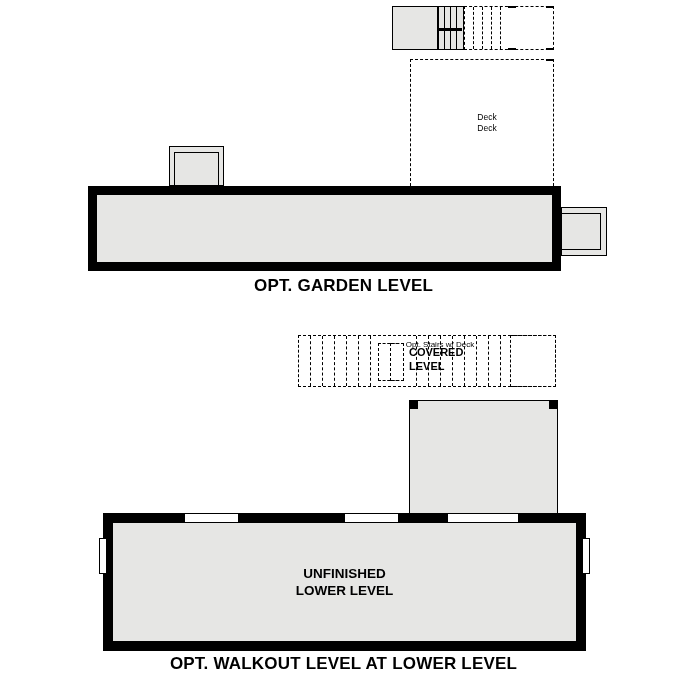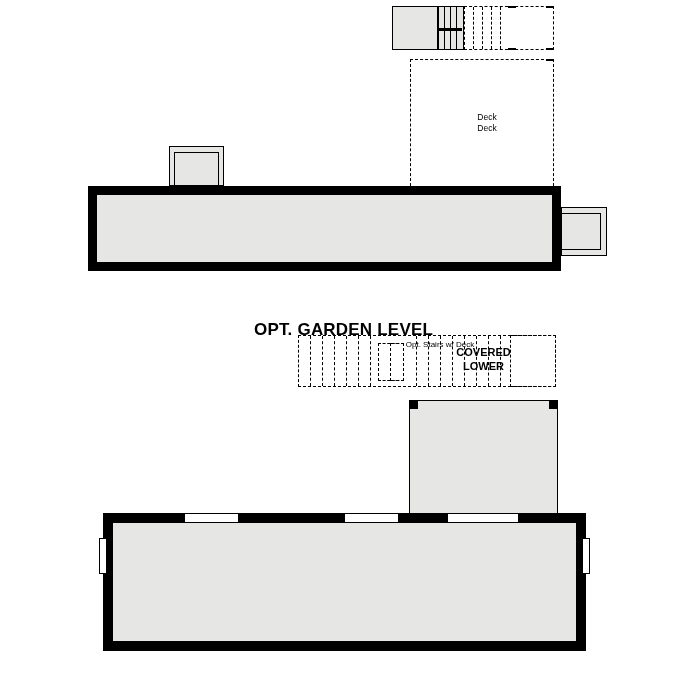--- a/index.html
+++ b/index.html
@@ -55,21 +55,21 @@
   }
   .small-label {
     position: absolute;
     text-align: center;
     font-size: 8.5px;
     line-height: 11px;
     white-space: nowrap;
   }
   .room-label {
     position: absolute;
-    text-align: center;
+    text-align: left;
     font-weight: bold;
     font-size: 11px;
     line-height: 14px;
     white-space: nowrap;
   }
   .room-label-lg {
     position: absolute;
     text-align: center;
     font-weight: bold;
     font-size: 13.5px;
@@ -127,21 +127,21 @@
     <div class="abs solid-thin-fill" style="left:169px; top:146px; width:55px; height:40px;"></div>
     <div class="abs" style="left:174px; top:152px; width:45px; height:34px; border:1px solid #000; border-bottom:none; box-sizing:border-box;"></div>
     <div class="abs wall-black" style="left:169px; top:186px; width:5px; height:9px;"></div>
     <div class="abs wall-black" style="left:219px; top:186px; width:5px; height:9px;"></div>
 
     <div class="abs solid-thin-fill" style="left:561px; top:207px; width:46px; height:49px;"></div>
     <div class="abs" style="left:561px; top:213px; width:40px; height:37px; border:1px solid #000; border-left:none; box-sizing:border-box;"></div>
     <div class="abs wall-black" style="left:552px; top:207px; width:9px; height:5px;"></div>
     <div class="abs wall-black" style="left:552px; top:251px; width:9px; height:5px;"></div>
 
-    <div class="title-label" style="left:0; top:276px; width:687px;margin-top:44px;">OPT. GARDEN LEVEL</div>
+    <div class="title-label" style="left:0; top:276px; width:687px;">OPT. GARDEN LEVEL</div>
   </div>
 
   <div class="abs" style="left:0; top:310px; width:687px; height:377px;">
 
     <div class="tiny-label" style="left:350px; top:30px; width:180px;">Opt. Stairs w/ Deck</div>
 
     <div class="abs dash" style="left:298px; top:25px; width:258px; height:52px;"></div>
 
     <div class="abs" style="left:310px; top:26px; width:0; height:50px; border-left:1.2px dashed #000;"></div>
     <div class="abs" style="left:322px; top:26px; width:0; height:50px; border-left:1.2px dashed #000;"></div>
@@ -164,32 +164,37 @@
 
     <div class="abs dash" style="left:510px; top:25px; width:46px; height:52px;"></div>
 
     <div class="abs solid-thin-fill" style="left:409px; top:90px; width:149px; height:118px;"></div>
 
     <div class="abs wall-black" style="left:409px; top:90px; width:9px; height:9px;"></div>
     <div class="abs wall-black" style="left:549px; top:90px; width:9px; height:9px;"></div>
 
     <div class="room-label" style="left:409px; top:430px; width:149px; transform:translateY(-395px);">
       <span>COVERED</span><br>
-      <span>LOWER</span>
+      <span>LEVEL</span>
     </div>
 
     <div class="abs wall-black" style="left:103px; top:203px; width:483px; height:10px;"></div>
     <div class="abs wall-black" style="left:103px; top:331px; width:483px; height:10px;"></div>
     <div class="abs wall-black" style="left:103px; top:203px; width:10px; height:138px;"></div>
     <div class="abs wall-black" style="left:576px; top:203px; width:10px; height:138px;"></div>
     <div class="abs fill-gray" style="left:113px; top:213px; width:463px; height:118px;"></div>
 
     <div class="abs" style="left:185px; top:203px; width:53px; height:10px; background:#fff; border-top:1px solid #000; border-bottom:1px solid #000; box-sizing:border-box;"></div>
     <div class="abs" style="left:345px; top:203px; width:53px; height:10px; background:#fff; border-top:1px solid #000; border-bottom:1px solid #000; box-sizing:border-box;"></div>
     <div class="abs" style="left:448px; top:203px; width:70px; height:10px; background:#fff; border-top:1px solid #000; border-bottom:1px solid #000; box-sizing:border-box;"></div>
 
     <div class="abs solid-thin" style="left:99px; top:228px; width:8px; height:36px; background:#fff;"></div>
     <div class="abs solid-thin" style="left:582px; top:228px; width:8px; height:36px; background:#fff;"></div>
 
-
+    <div class="room-label-lg" style="left:113px; top:255px; width:463px;">
+      <span>UNFINISHED</span><br>
+      <span>LOWER LEVEL</span>
+    </div>
+
+    <div class="title-label" style="left:0; top:344px; width:687px;">OPT. WALKOUT LEVEL AT LOWER LEVEL</div>
   </div>
 
 </div>
 
 </body></html>

